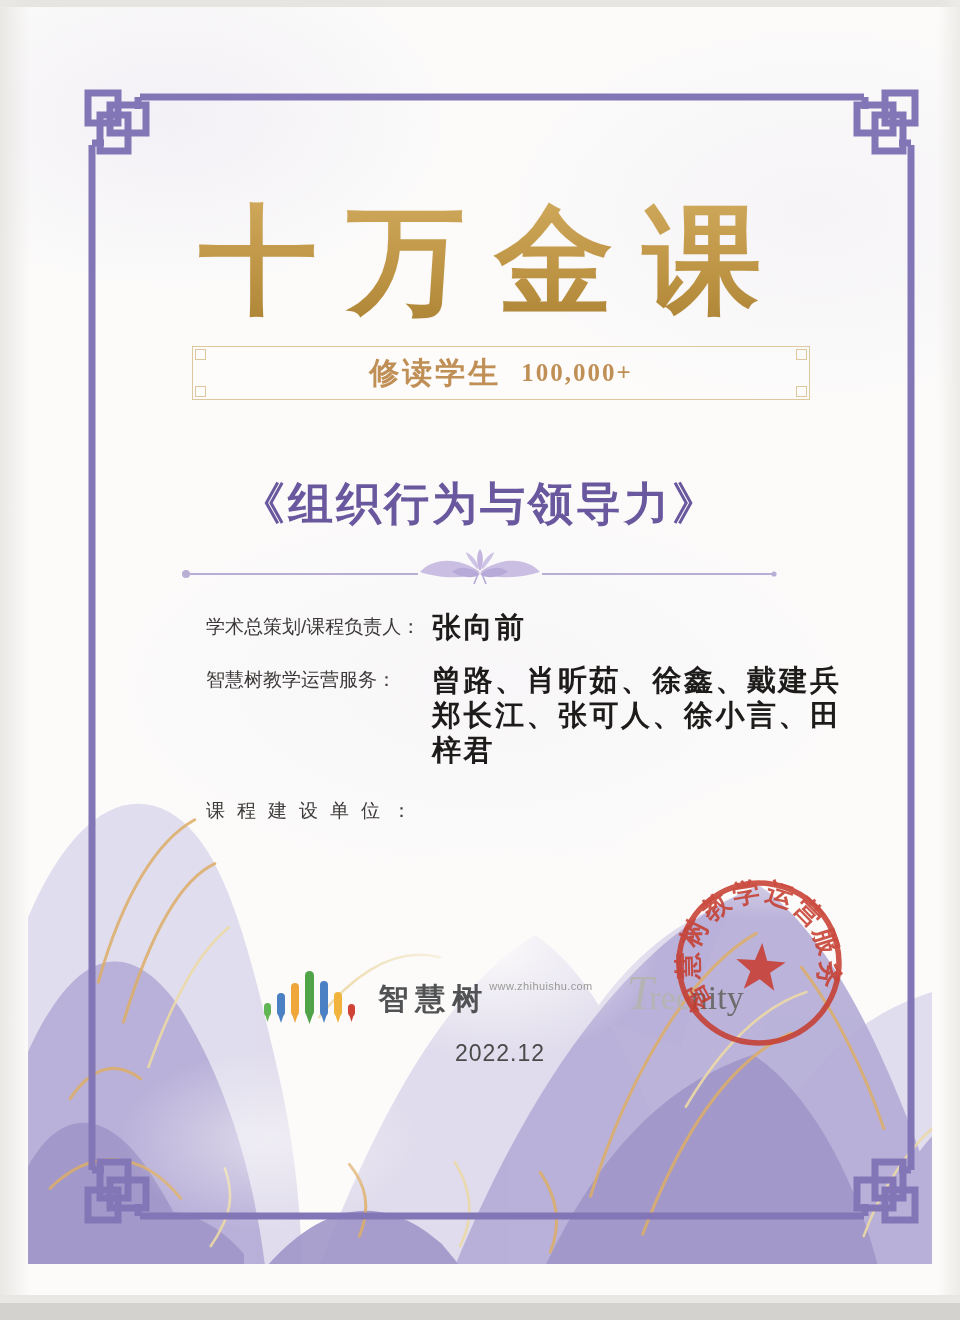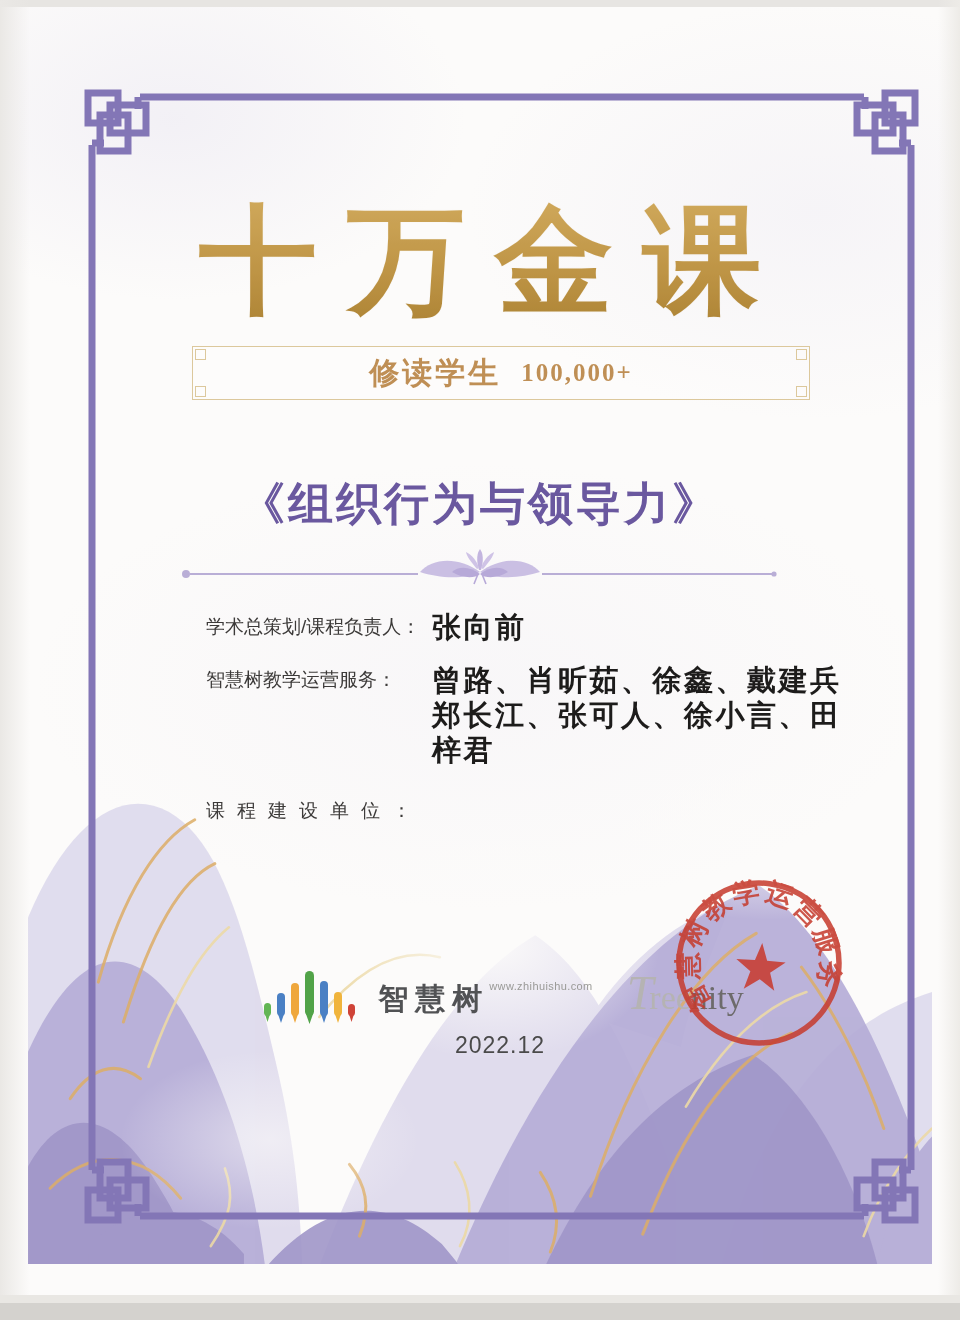--- a/index.html
+++ b/index.html
@@ -89,21 +89,21 @@
     font-family:"Liberation Sans","DejaVu Sans",sans-serif;
   }
   .zhs-url{font-size:11px;color:#999996;letter-spacing:.4px;margin-top:1px;}
   .treenity{
     margin-left:34px;font-family:"Liberation Serif","DejaVu Serif",serif;
     font-size:34px;color:#b5b3b3;display:flex;align-items:baseline;
   }
   .treenity .t-init{font-style:italic;font-size:48px;line-height:30px;margin-right:-4px;}
   .treenity .t-tail{color:#6d6b6b;}
   .date-row{
-    margin-top:0;font-size:23px;color:#4a4a4a;letter-spacing:1px;
+    margin-top:8px;font-size:23px;color:#4a4a4a;letter-spacing:1px;
     font-family:"Liberation Sans","DejaVu Sans",sans-serif;
   }
 
   .stamp{position:absolute;left:648px;top:852px;width:222px;height:222px;opacity:.9;}
 </style>
 </head>
 <body>
 
 <div class="certificate">
 

